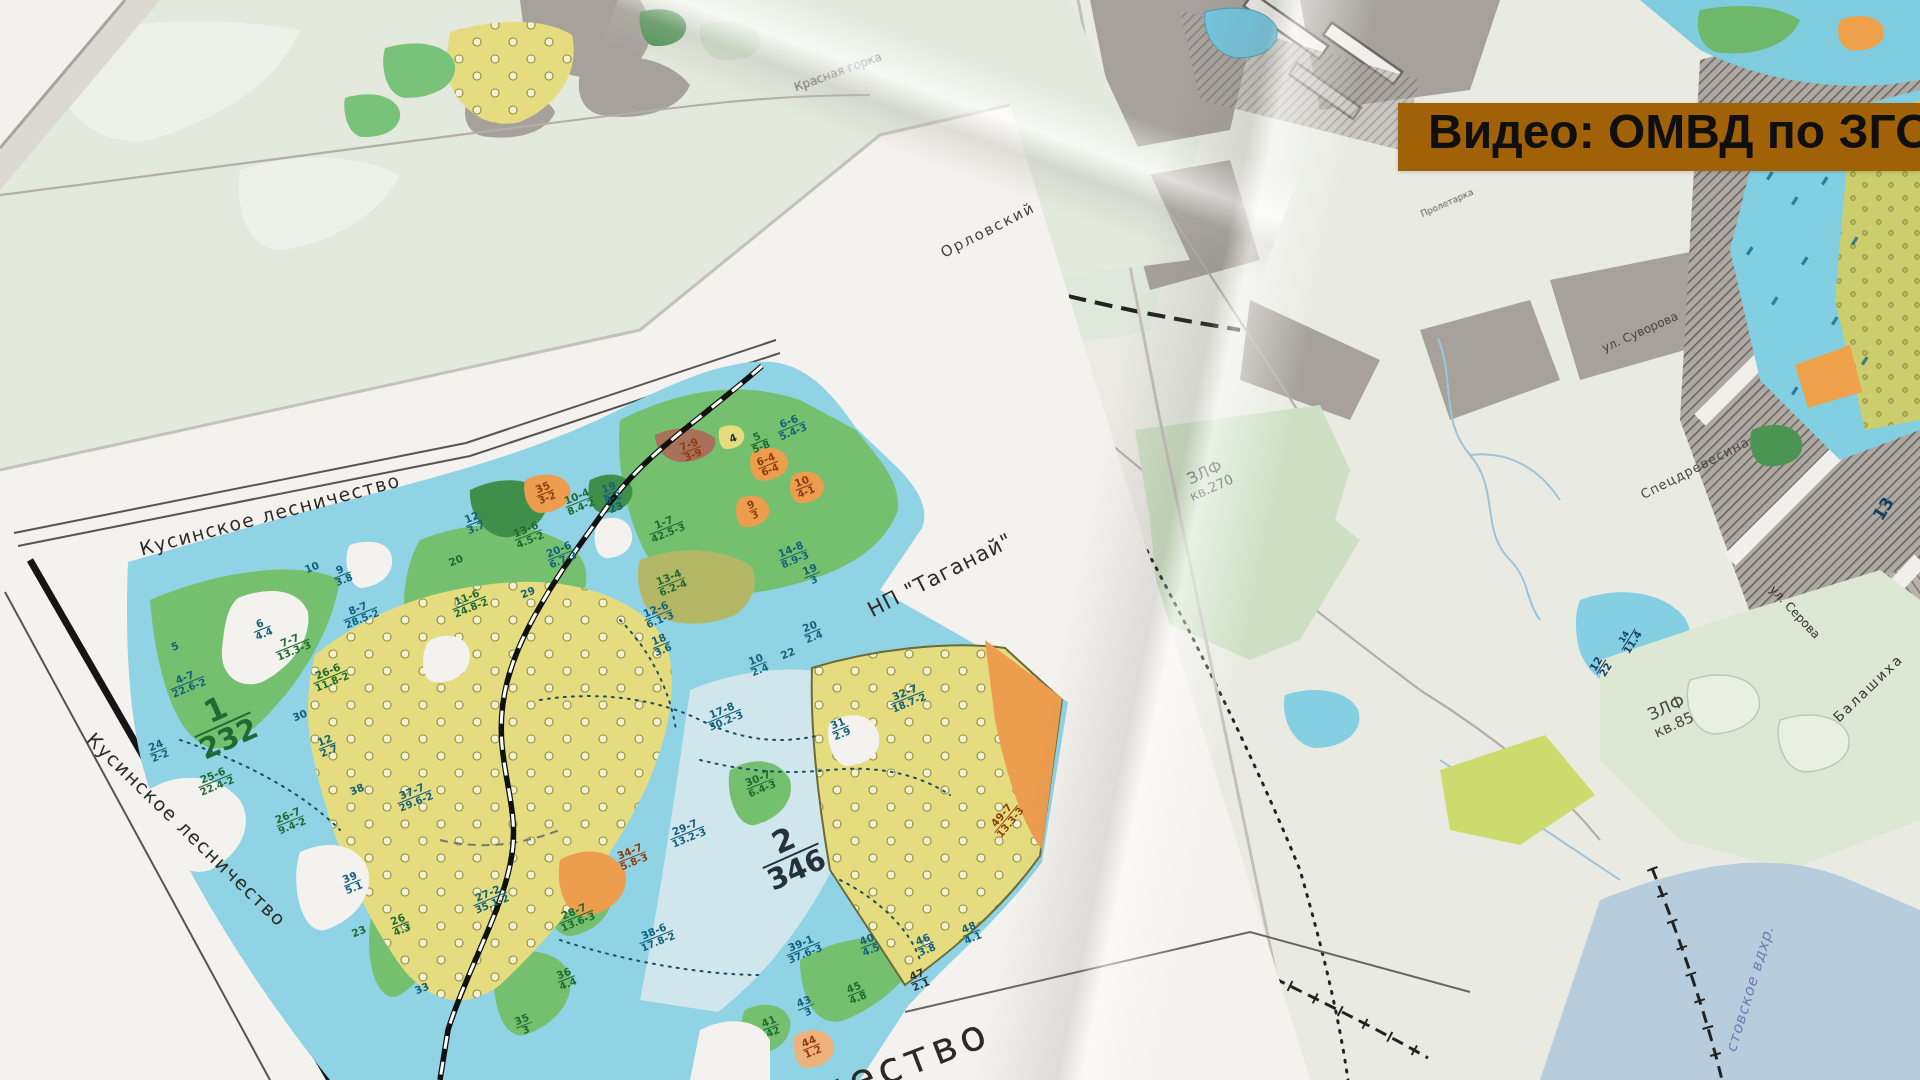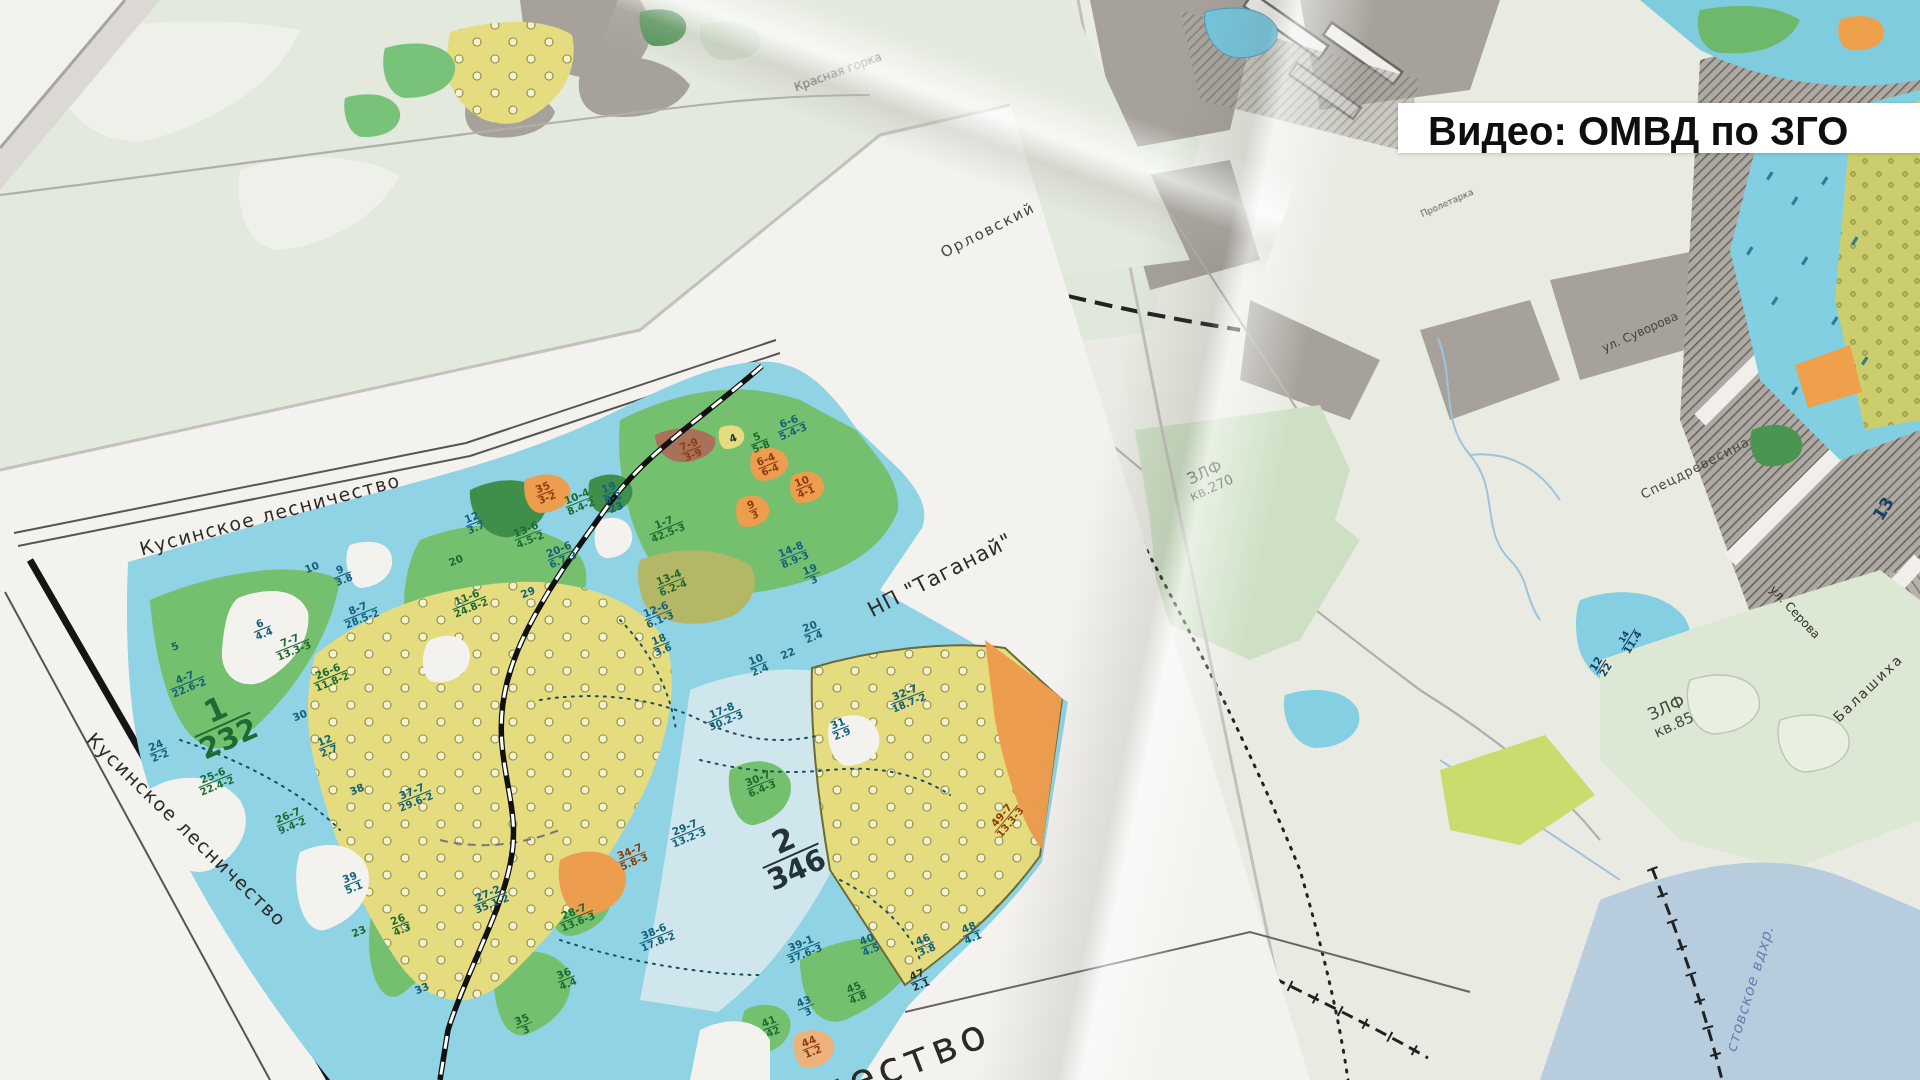--- a/index.html
+++ b/index.html
@@ -39,24 +39,24 @@
   .fold-a{position:absolute;left:600px;top:-70px;width:700px;height:360px;
           transform:rotate(20deg);pointer-events:none;
           background:linear-gradient(to bottom,rgba(255,255,255,0) 34%,rgba(255,255,255,.7) 47%,
                      rgba(186,183,176,.35) 55%,rgba(255,255,255,0) 66%);}
   .fold-b{position:absolute;left:1030px;top:-60px;width:310px;height:1200px;
           transform:rotate(11.5deg);pointer-events:none;
           background:linear-gradient(to right,rgba(0,0,0,0) 18%,rgba(110,108,102,.16) 44%,
                      rgba(255,255,255,.55) 52%,rgba(0,0,0,0) 76%);}
 
   
-  .caption{position:absolute;left:1398px;top:103px;right:0;height:50px;background:#ffffff;
+  .caption{position:absolute;left:1398px;top:103px;right:0;height:68px;background:#a16207;
            box-shadow:0 1px 4px rgba(0,0,0,.18);
            font-family:"Liberation Sans","DejaVu Sans",sans-serif;font-weight:700;
-           font-size:40px;line-height:57px;color:#0f0f0f;padding-left:30px;white-space:nowrap;}
+           font-size:48px;line-height:57px;color:#0f0f0f;padding-left:30px;white-space:nowrap;}
 </style>
 </head>
 <body>
 
 <div class="stage">
 
   <svg width="1920" height="1080" viewBox="0 0 1920 1080">
     <defs>
       <pattern id="dotsY" width="36" height="34" patternUnits="userSpaceOnUse">
         <rect width="36" height="34" fill="#e4dc7e"></rect>

